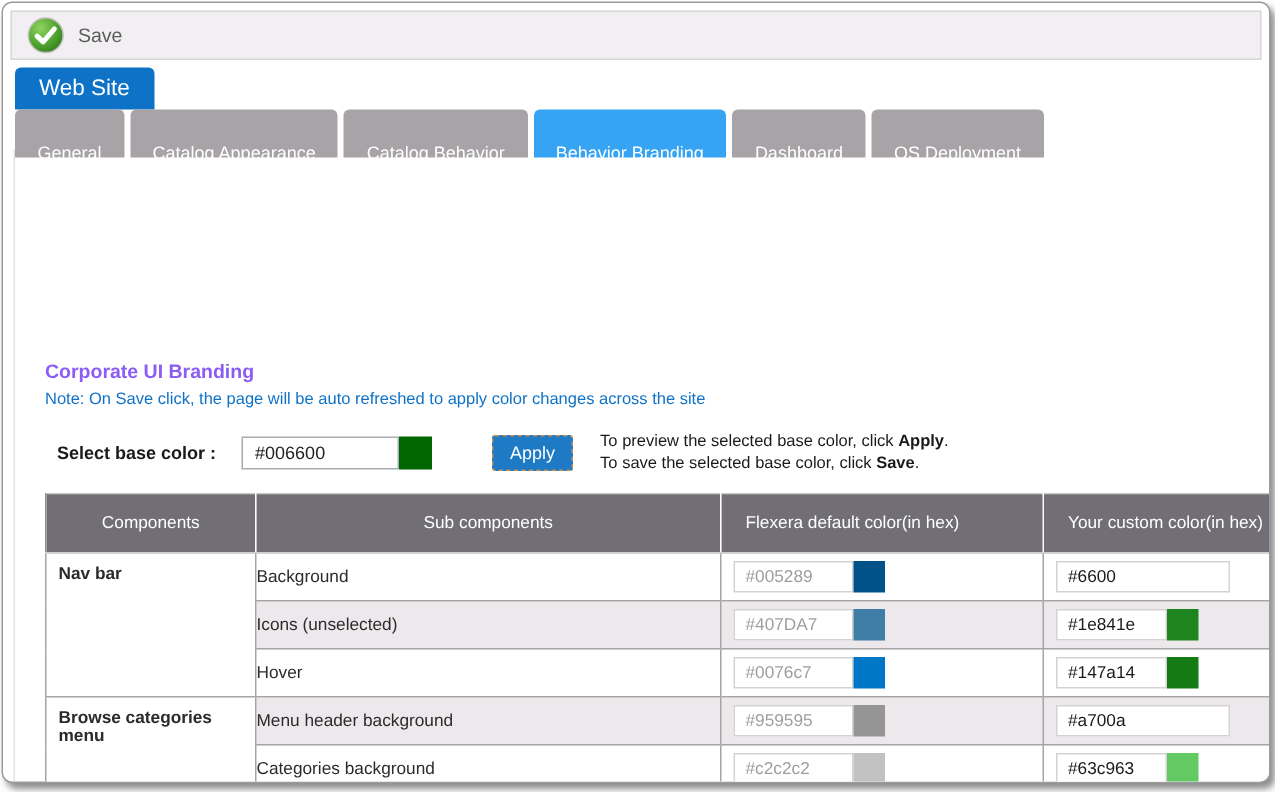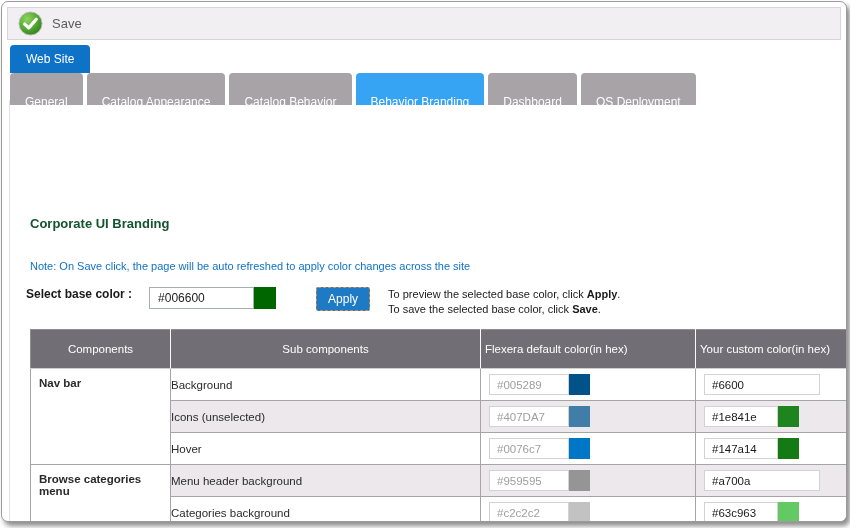--- a/index.html
+++ b/index.html
@@ -17,36 +17,36 @@
     position:absolute; left:5px; top:5px; right:5px; height:33px;
     background:#f1eff1; border:1px solid #d8d5d8;
     display:flex; align-items:center; padding-left:10px;
   }
   .save-btn { display:flex; align-items:center; gap:9px; cursor:pointer; }
   .save-btn svg { width:25px; height:25px; display:block; }
   .save-label { font-size:13px; color:#5c5c5c; }
   
   .site-tab {
     position:absolute; left:8px; top:43px; height:28px; line-height:28px;
-    background:#0e72c6; color:#fff; font-size:12px; padding:0 16px;
+    background:#0e72c6; color:#fff; font-size:15px; padding:0 16px;
     border-radius:4px 4px 0 0; cursor:pointer;
   }
   
   .tabbar { position:absolute; left:8px; top:71px; display:flex; gap:4px; }
   .tab {
     height:27px; line-height:27px; padding:16px 15px; background:#a7a3a7;
     color:#fff; font-size:12px; border-radius:4px 4px 0 0; cursor:pointer; white-space:nowrap;
   }
   .tab.active { background:#36a4f3; }
   .content-panel { position:absolute; left:7px; top:98px; bottom:0; right:5px; border-left:1px solid #e4e2e4; }
   
-  .page-title { position:absolute; left:20px; top:116px; font-size:13px; font-weight:bold; color:#14532d; }
+  .page-title { position:absolute; left:20px; top:140px; font-size:13px; font-weight:bold; color:#8b5cf6; }
   .page-note  { position:absolute; left:20px; top:160px; font-size:11px; color:#0f72c6; }
   
-  .base-row { position:absolute; left:16px; top:187px; display:flex; align-items:flex-start; }
+  .base-row { position:absolute; left:28px; top:187px; display:flex; align-items:center; }
   .base-label { font-size:12px; font-weight:bold; color:#1a1a1a; }
   .base-input-wrap { display:flex; align-items:center; margin-left:17px; }
   .base-input {
     width:105px; height:22px; border:1px solid #a8adb2; font-size:12px;
     padding-left:8px; color:#222; font-family:inherit;
   }
   .base-swatch { width:22px; height:22px; }
   .apply-btn {
     margin-left:40px; height:24px; padding:0 11px; background:#1e7ac4; color:#fff;
     font-size:12px; border:1px dashed #d09050; border-radius:2px; cursor:pointer;
@@ -58,21 +58,21 @@
     position:absolute; left:20px; top:229px; width:818px;
     border-collapse:collapse; table-layout:fixed;
     font-size:11.5px; color:#2b2b2b;
     border:1px solid #8f8f8f;
   }
   .brand-table th {
     background:#716f75; color:#fff; font-weight:normal; height:39px;
     font-size:11.5px; border-right:1px solid #fafafa; border-bottom:1px solid #cfcfcf;
   }
   .brand-table th:last-child { border-right:none; }
-  .brand-table th.left { text-align:left; padding-left:4px; }
+  .brand-table th.left { text-align:left; padding-left:16px; }
   .brand-table td { height:32px; border:1px solid #a5a5a5; background:#fff;margin-top:36px; }
   tr.alt td { background:#ece8ec; }
   td.comp-cell { background:#fff !important; font-weight:bold; vertical-align:top; padding:8px 4px 0 8px; }
   td.sub-cell { }
   .cellflex { display:flex; align-items:center; padding-left:8px; }
   .hexbox {
     height:21px; border:1px solid #d6d2d2; background:#fff; font-size:11.5px;
     padding:0 0 0 7px; font-family:inherit;
   }
   .hexbox.default { width:80px; color:#9e9e9e; }

